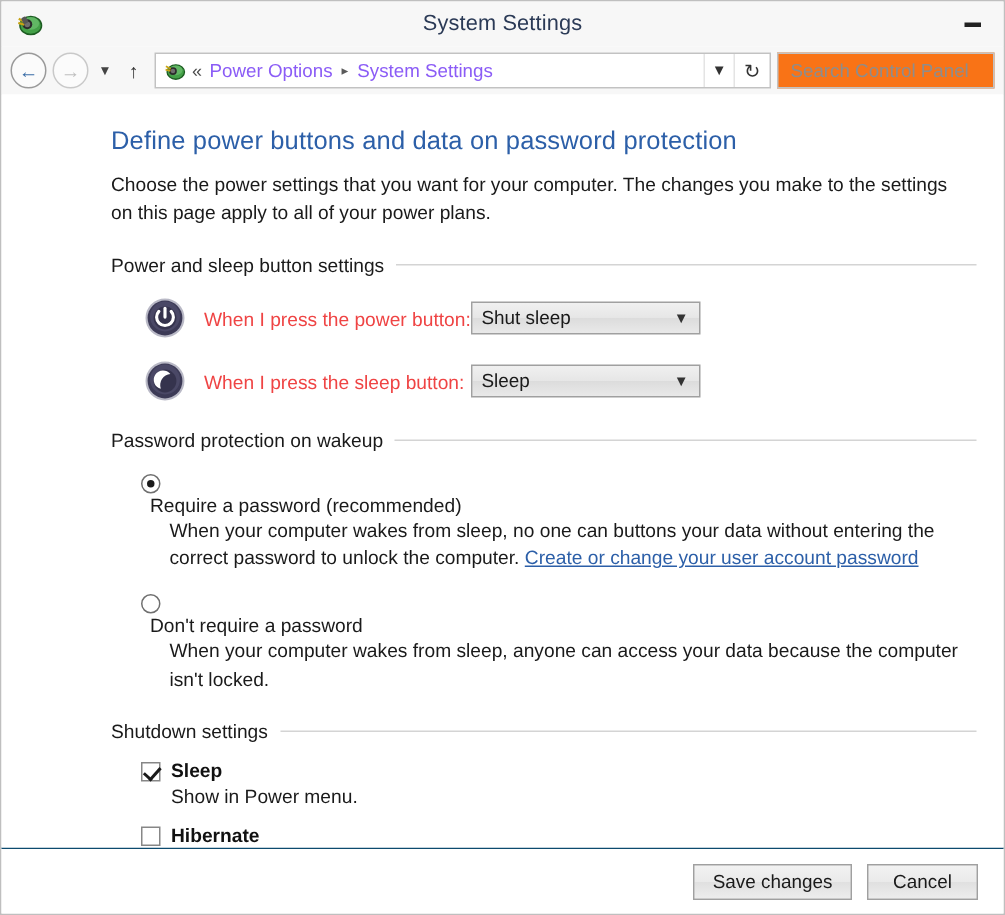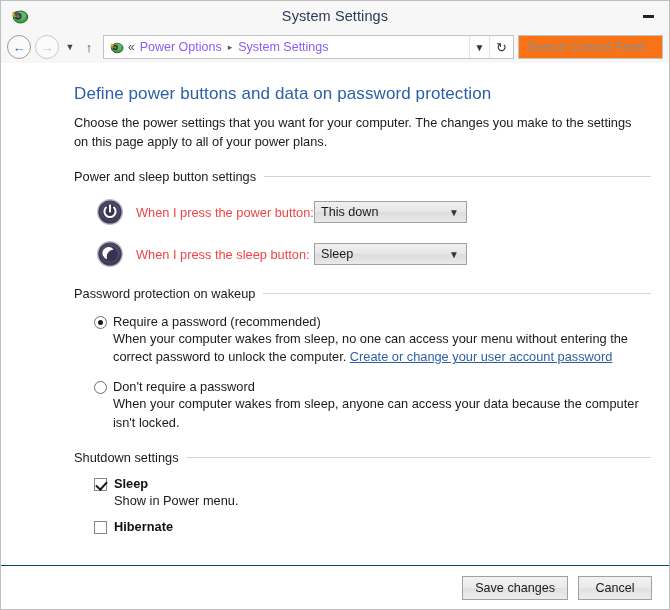--- a/index.html
+++ b/index.html
@@ -212,21 +212,21 @@
     align-items: center;
     padding: 0 4px 0 6px;
     font-size: 12.6px;
     color: #1a1a1a;
   }
   .combo .val { flex: 1 1 auto; white-space: nowrap; overflow: hidden; }
   .combo .arrow { font-size: 10px; color: #333; padding-right: 3px; }
 
   
   .radio-row { margin-top: 13px; padding-left: 20px; position: relative; }
-  .radio-line { display: flex; align-items: flex-start; }
+  .radio-line { display: flex; align-items: flex-start; flex-direction: column; }
   .radio {
     width: 13px; height: 13px;
     border-radius: 50%;
     border: 1px solid #707070;
     background: #fff;
     flex: 0 0 13px;
     margin-top: 2px;
     position: relative;
   }
   .radio.checked::after {
@@ -386,21 +386,21 @@
             <circle cx="14" cy="14" r="13" fill="#b9b9c6"></circle>
             <circle cx="14" cy="14" r="11.6" fill="#3c3a56"></circle>
             <circle cx="14" cy="13" r="10" fill="#4a4866"></circle>
             <circle cx="14" cy="14" r="7.6" fill="#35334d"></circle>
             <path d="M14 7.6 L14 13.4" stroke="#ffffff" stroke-width="2.1" stroke-linecap="round"></path>
             <path d="M9.9 9.6 A5.6 5.6 0 1 0 18.1 9.6" stroke="#ffffff" stroke-width="2.1" fill="none" stroke-linecap="round"></path>
           </svg>
         </span>
         <span class="btn-label">When I press the power button:</span>
         <span class="combo">
-          <span class="val">This down</span>
+          <span class="val">Shut sleep</span>
           <span class="arrow">▼</span>
         </span>
       </div>
 
       <div class="btn-row">
         <span class="pwr-icon">
           <svg viewBox="0 0 28 28" width="28" height="28">
             <circle cx="14" cy="14" r="13" fill="#b9b9c6"></circle>
             <circle cx="14" cy="14" r="11.6" fill="#3c3a56"></circle>
             <circle cx="14" cy="13" r="10" fill="#4a4866"></circle>
@@ -421,21 +421,21 @@
         <span class="group-title">Password protection on wakeup</span>
         <span class="group-rule"></span>
       </div>
 
       <div class="radio-row">
         <div class="radio-line">
           <span class="radio checked"></span>
           <span class="radio-label">Require a password (recommended)</span>
         </div>
         <div class="radio-desc">
-          <span>When your computer wakes from sleep, no one can access your menu without entering the correct password to unlock the computer. </span><a class="inline-link">Create or change your user account password</a>
+          <span>When your computer wakes from sleep, no one can buttons your data without entering the correct password to unlock the computer. </span><a class="inline-link">Create or change your user account password</a>
         </div>
       </div>
 
       <div class="radio-row">
         <div class="radio-line">
           <span class="radio"></span>
           <span class="radio-label">Don't require a password</span>
         </div>
         <div class="radio-desc">When your computer wakes from sleep, anyone can access your data because the computer isn't locked.</div>
       </div>

